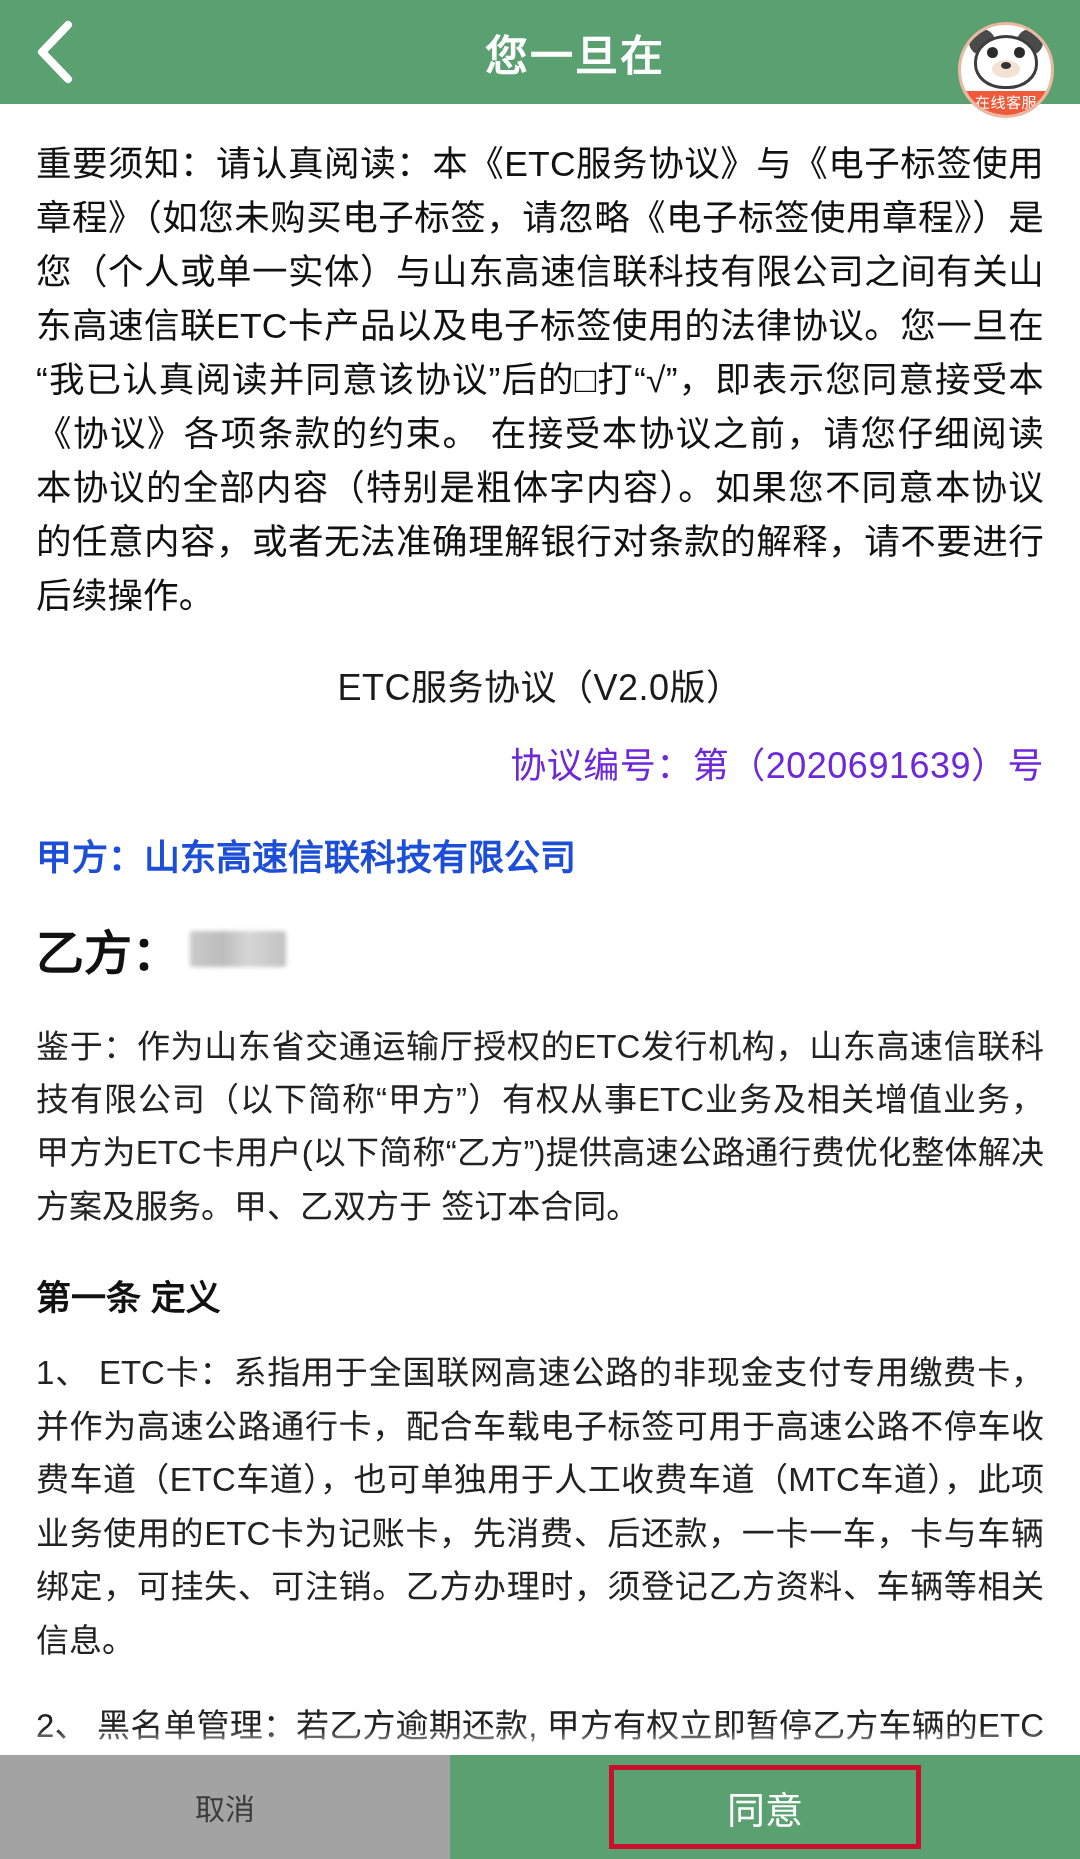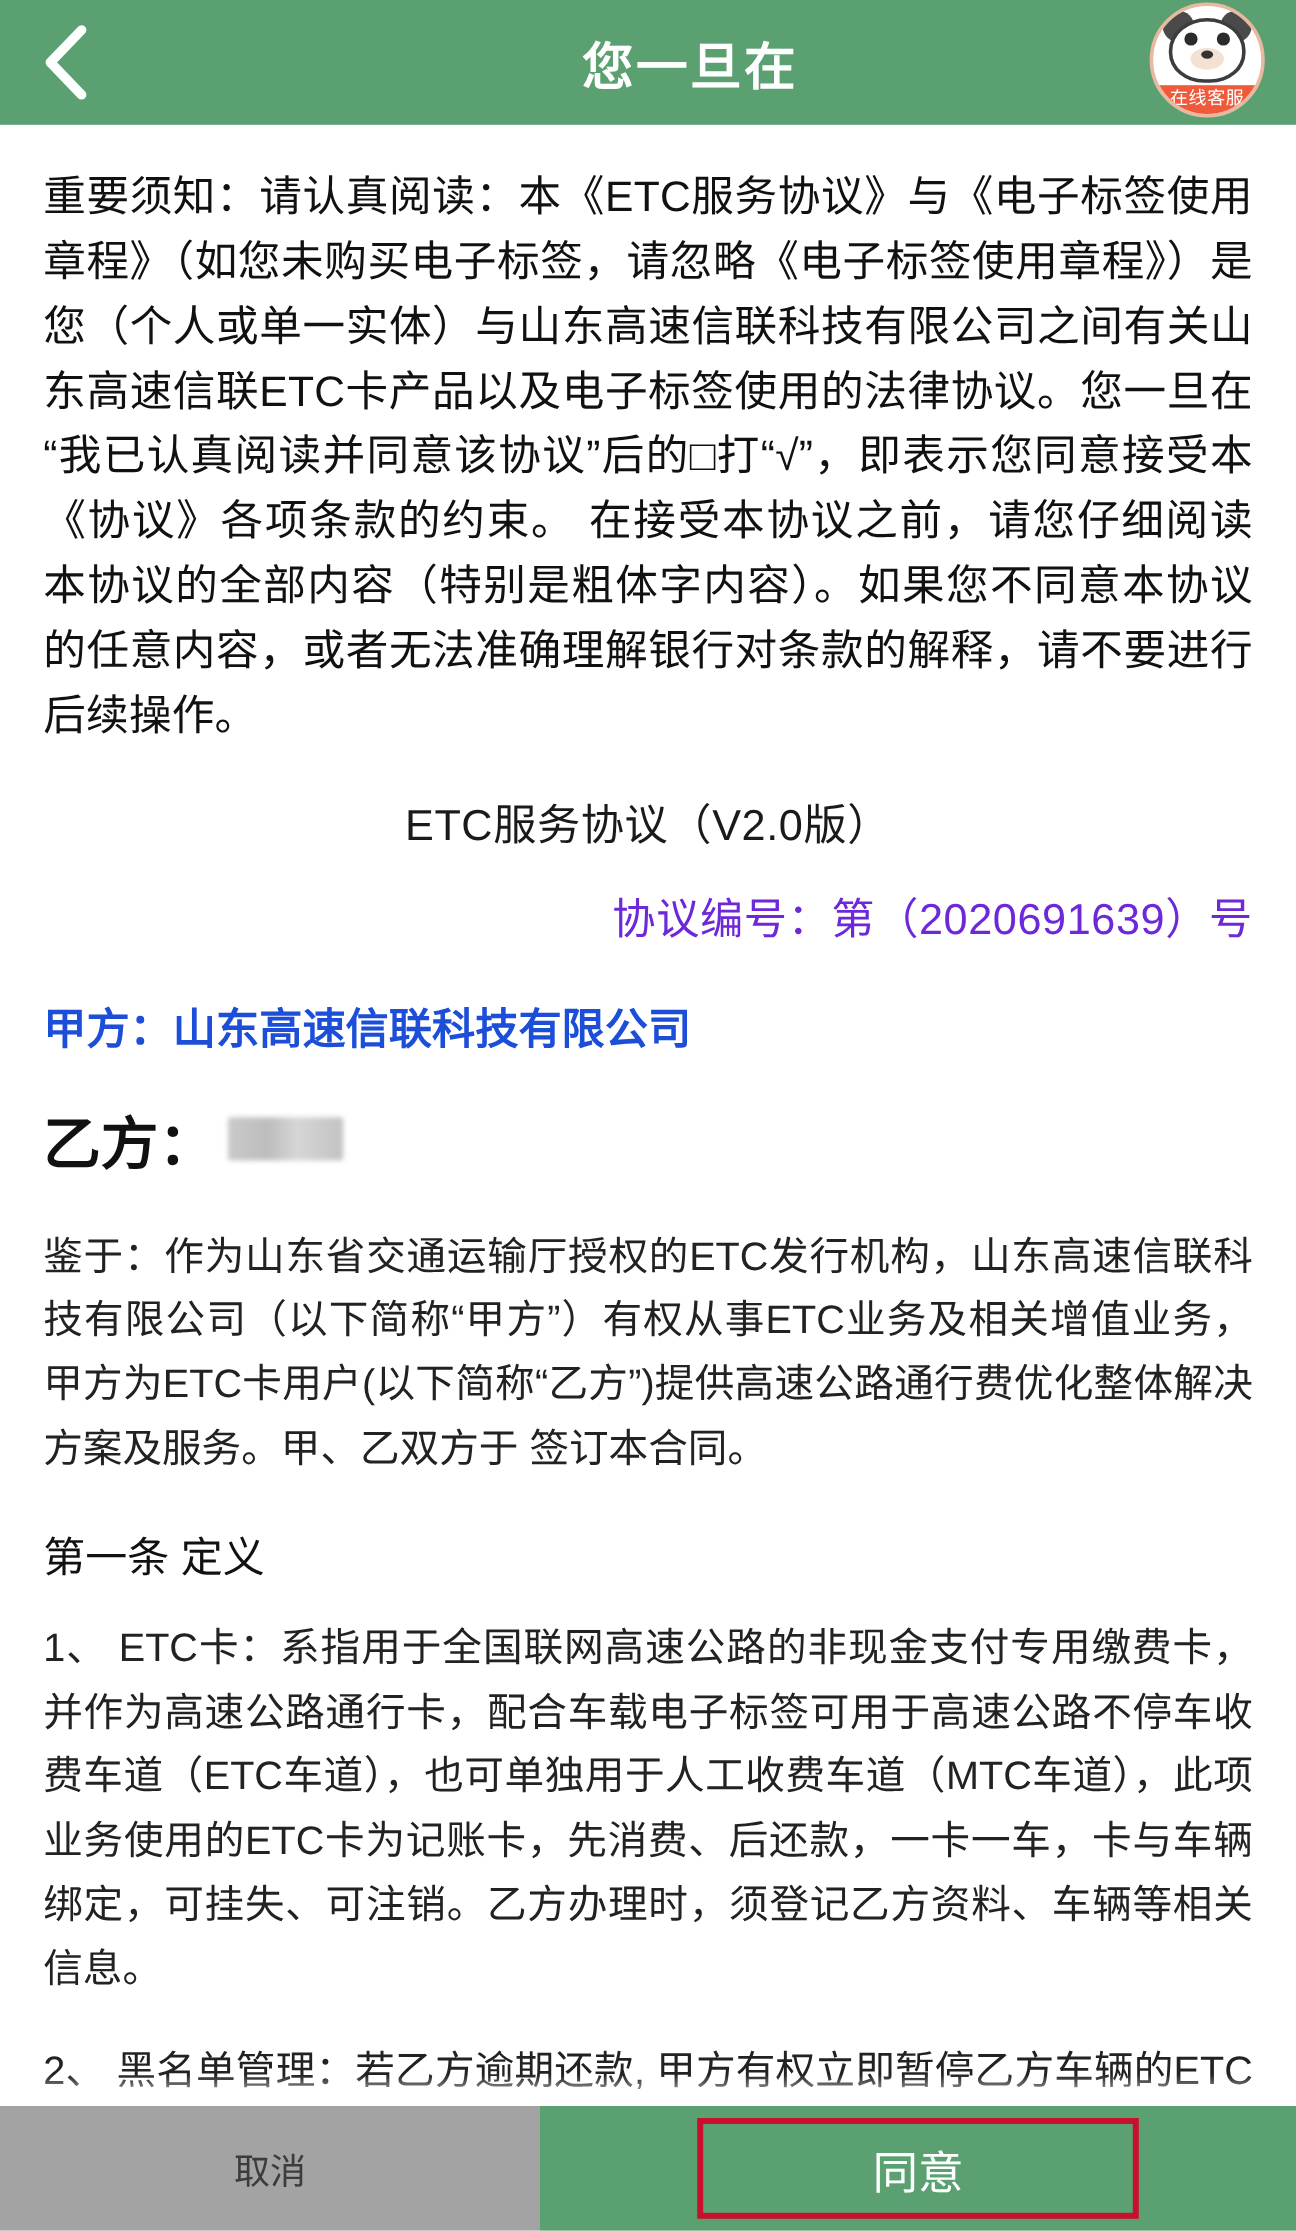--- a/index.html
+++ b/index.html
@@ -42,21 +42,21 @@
     text-align: center;
     color: #ffffff;
     font-size: 43px;
     font-weight: bold;
     letter-spacing: 2px;
     margin-left: -40px;
   }
   .service-badge {
     position: absolute;
     right: 26px;
-    top: 2px;
+    top: 22px;
     width: 96px;
     height: 96px;
     border-radius: 50%;
     background: #ffffff;
     border: 3px solid #e8b9a0;
     overflow: hidden;
     display: flex;
     flex-direction: column;
     align-items: center;
     justify-content: flex-start;
@@ -179,21 +179,21 @@
   }
   .p-normal {
     font-size: 33px;
     line-height: 1.62;
     color: #222;
     text-align: justify;
     margin: 0 0 32px 0;
   }
   .section-head {
     font-size: 35px;
-    font-weight: normal;
+    font-weight: bold;
     color: #111;
     margin: 36px 0 26px 0;
   }
 
   
   .footer {
     position: absolute;
     left: 0; bottom: 0;
     width: 1080px;
     height: 104px;
@@ -215,21 +215,21 @@
   }
   .btn-agree-wrap {
     flex: 1;
     background: #5aa071;
     display: flex;
     align-items: center;
     justify-content: center;
     position: relative;
   }
   .btn-agree {
-    width: 368px;
+    width: 312px;
     height: 84px;
     background: transparent;
     color: #ffffff;
     font-size: 38px;
     display: flex;
     align-items: center;
     justify-content: center;
     border: 5px solid #c8102e;
     cursor: pointer;
     font-family: inherit;

